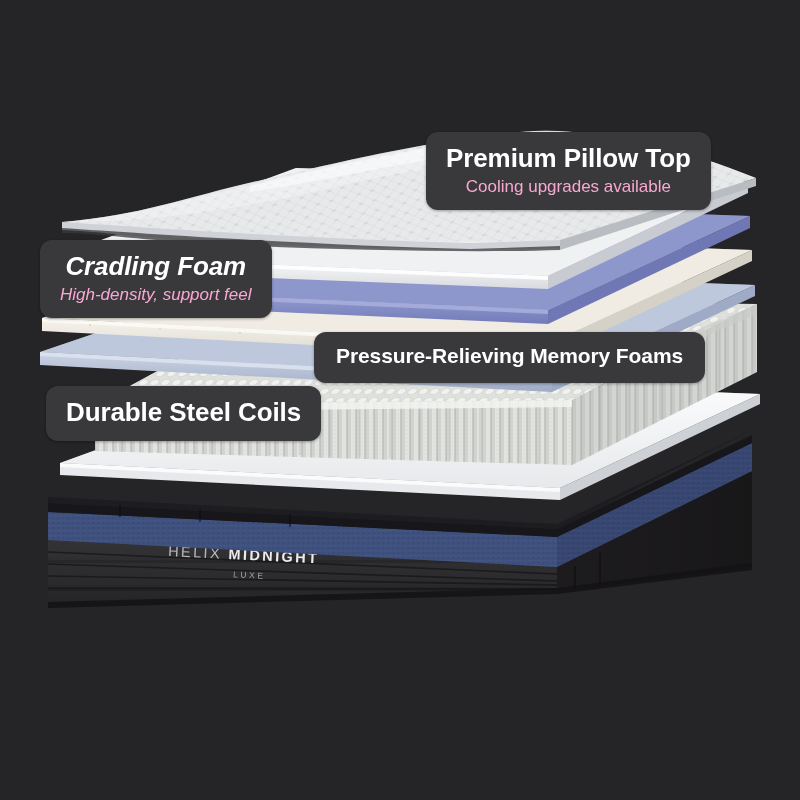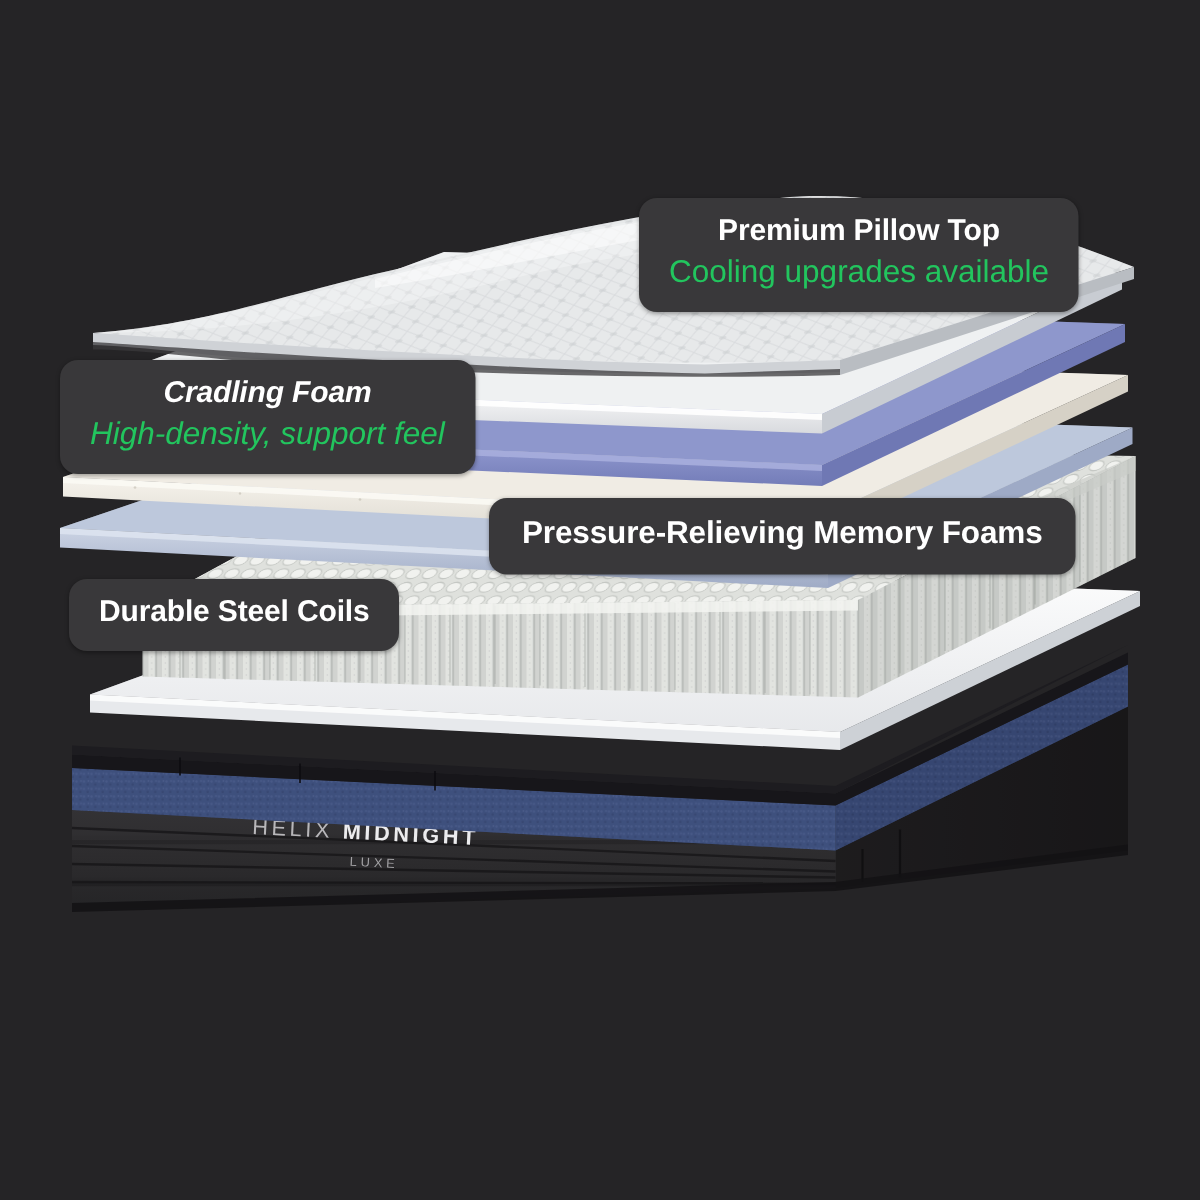--- a/index.html
+++ b/index.html
@@ -34,43 +34,43 @@
     padding: 11px 20px 13px 20px;
     text-align: center;
     color: #ffffff;
     box-shadow: 0 1px 3px rgba(0,0,0,0.35);
     box-sizing: border-box;
   }
   .callout.single {
     padding: 12px 22px 14px 22px;
   }
   .callout-title {
-    font-size: 20px;
+    font-size: 26px;
     font-weight: bold;
     line-height: 1.18;
     letter-spacing: -0.1px;
     white-space: nowrap;
     color: #ffffff;
   }
   .callout-sub {
-    font-size: 21px;
+    font-size: 17px;
     font-weight: 400;
     line-height: 1.25;
     margin-top: 2px;
     white-space: nowrap;
-    color: #22c55e;
+    color: #f9a8d4;
   }
   .callout.single .callout-title {
     font-size: 21px;
   }
 
   
   #callout-pillow-top { left: 426px; top: 132px; }
   #callout-cradling-foam { left: 40px; top: 240px; font-style: italic; }
-  #callout-memory-foams { left: 326px; top: 332px; }
+  #callout-memory-foams { left: 314px; top: 332px; }
   #callout-steel-coils { left: 46px; top: 386px; }
   #callout-duradense-foam { left: 446px; top: 474px; }
 
   
 </style>
 </head>
 <body style="background: rgb(37, 36, 38);">
 
 <div id="stage" style="background: rgb(37, 36, 38);">
 

